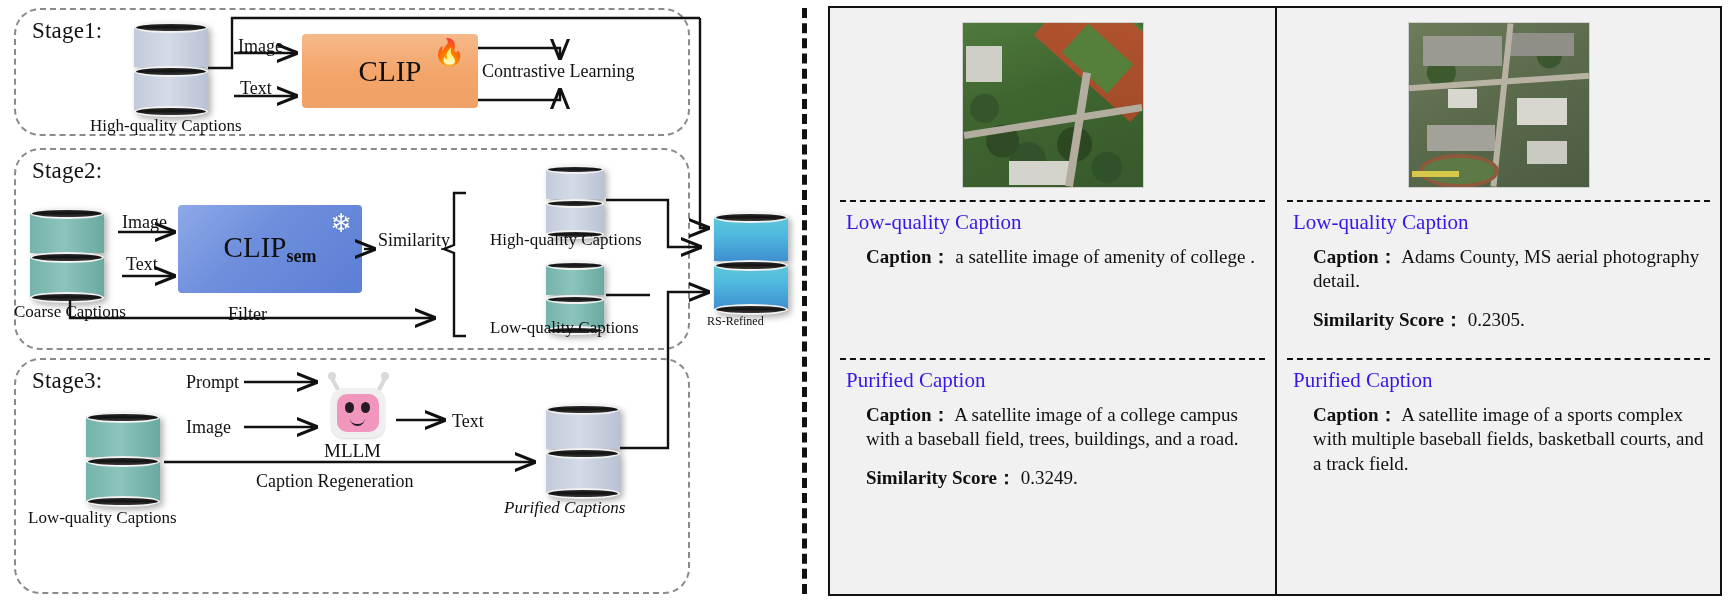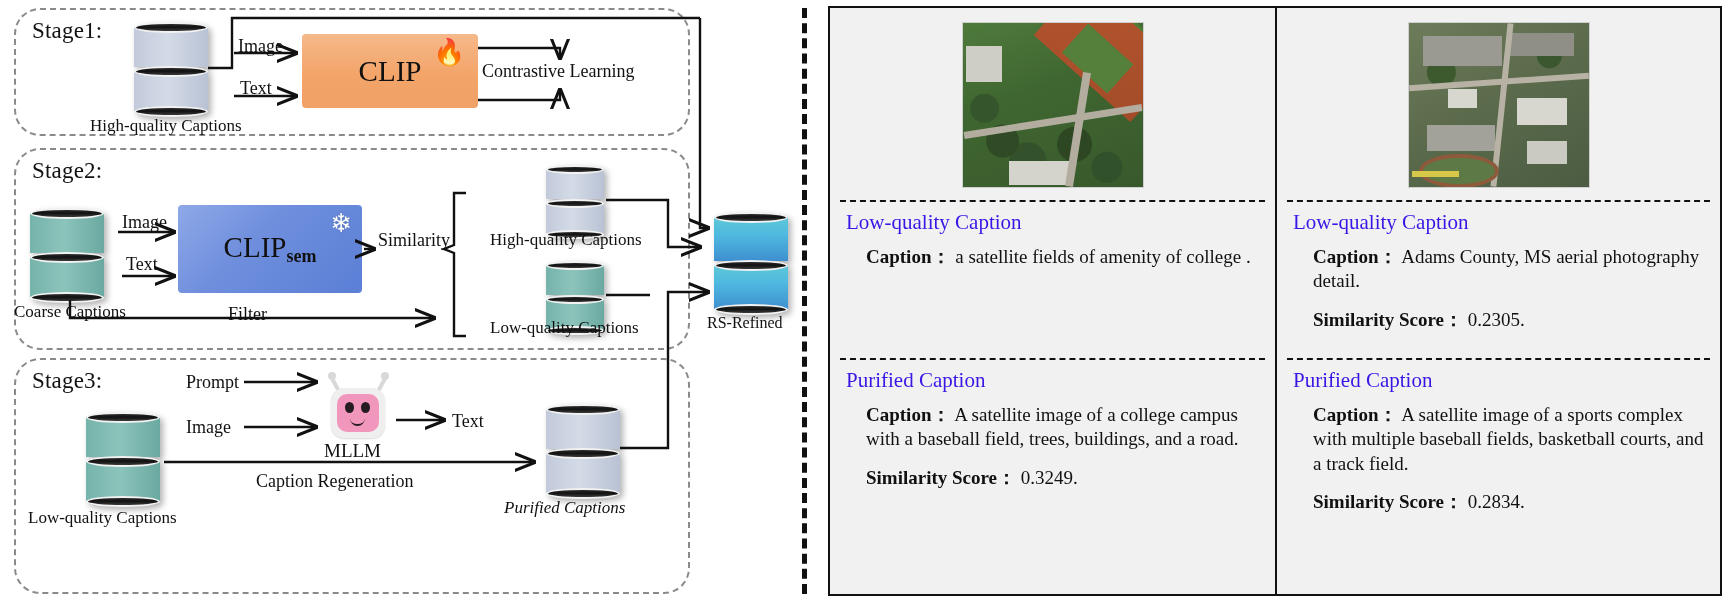--- a/index.html
+++ b/index.html
@@ -233,21 +233,21 @@
     </div>
     <div class="cap" style="left:504px;top:498px;font-style:italic;">Purified Captions</div>
 
     <div class="cyl cyan" style="left:714px;top:208px;width:74px;height:104px;">
       <div class="body" style="top:9px;height:44px;"></div>
       <div class="body" style="top:57px;height:44px;"></div>
       <div class="band" style="top:4px;"></div>
       <div class="band" style="top:52px;"></div>
       <div class="band" style="top:96px;"></div>
     </div>
-    <div class="cap" style="left:707px;top:314px;font-size:16px;">RS-Refined</div>
+    <div class="cap" style="left:707px;top:314px;font-size:12px;">RS-Refined</div>
 
     <svg class="wires" viewBox="0 0 800 602">
       <defs>
         <marker id="ah" viewBox="0 0 10 10" refX="9" refY="5" markerWidth="9" markerHeight="9" orient="auto-start-reverse">
           <path d="M0,1 L10,5 L0,9" fill="none" stroke="#111" stroke-width="1.4"></path>
         </marker>
         <marker id="ahs" viewBox="0 0 10 10" refX="9" refY="5" markerWidth="7" markerHeight="7" orient="auto-start-reverse">
           <path d="M0,1 L10,5 L0,9" fill="none" stroke="#111" stroke-width="1.6"></path>
         </marker>
       </defs>
@@ -303,21 +303,21 @@
           <span class="road r1"></span>
             <span class="road r2"></span>
         </div>
       </div>
       <div class="hrule top"></div>
 
       <div class="block low">
         <h3>Low-quality Caption</h3>
         <p class="kv">
           <b class="colon">Caption：</b>
-          <span>a satellite fields of amenity of college .</span>
+          <span>a satellite image of amenity of college .</span>
         </p>
       </div>
 
       <div class="hrule mid"></div>
 
       <div class="block pure">
         <h3>Purified Caption</h3>
         <p class="kv">
           <b class="colon">Caption：</b>
           <span>A satellite image of a college campus with a baseball field, trees, buildings, and a road.</span>
@@ -359,21 +359,17 @@
       </div>
 
       <div class="hrule mid"></div>
 
       <div class="block pure">
         <h3>Purified Caption</h3>
         <p class="kv">
           <b class="colon">Caption：</b>
           <span>A satellite image of a sports complex with multiple baseball fields, basketball courts, and a track field.</span>
         </p>
-        <p class="kv">
-          <b class="colon">Similarity Score：</b>
-          <span>0.2834.</span>
-        </p>
       </div>
     </div>
 
   </div>
 </div>
 
 </body></html>

